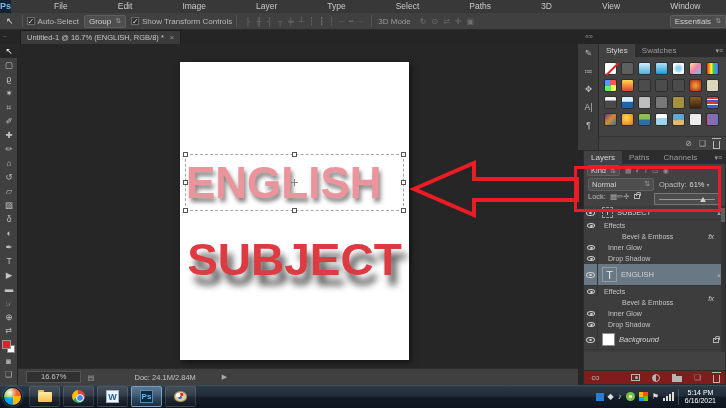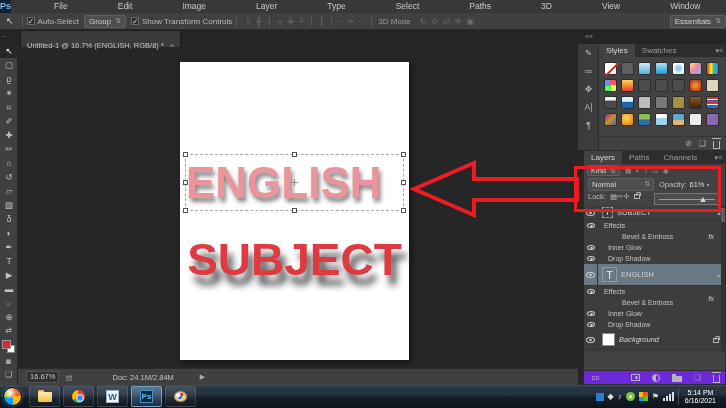--- a/index.html
+++ b/index.html
@@ -33,21 +33,21 @@
   .align-icons, .mode-icons { display:flex; gap:5px; margin:0 4px; }
   .align-icons span, .mode-icons span { color:#6f6f6f; font-size:8px; }
   .mode-label { margin:0 5px 0 2px; color:#9a9a9a; }
   .workspace { margin-left:auto; margin-right:0; }
 
   
   .tabbar { position:absolute; left:0; top:30px; width:726px; height:14px; background:#252525; z-index:4; }
   .tool-chevron { position:absolute; left:3px; top:0; color:#8a8a8a; font-size:7px; }
   .doc-tab { position:absolute; left:20px; top:0; height:14px; background:#3a3a3a;
              border:1px solid #1d1d1d; border-bottom:none; color:#c6c6c6;
-             font-size:7.5px; line-height:13px; padding:8px 6px; display:flex; gap:6px; }
+             font-size:7.5px; line-height:13px; padding:0 6px; display:flex; gap:6px; }
   .tab-close { color:#9a9a9a; }
   .dock-chevron { position:absolute; left:585px; top:3px; color:#8a8a8a; font-size:7px; }
 
   
   .toolbar { position:absolute; left:0; top:44px; width:18px; height:341px;
              background:#404040; border-right:1px solid #242424; z-index:4; }
   .tool { width:18px; height:14px; text-align:center; line-height:14px;
           color:#c2c2c2; font-size:8.5px; }
   .tool.selected { background:#272727; color:#fff; }
   .color-chips { position:relative; width:18px; height:16px; margin-top:2px; }
@@ -146,39 +146,39 @@
   .fx-row .eye-cell { width:14px; border-right:1px solid #353535; }
   .fx-indent { width:14px; }
   .fx-label-wrap { padding-left:6px; }
   .fx-row .eye { width:8px; height:5px; }
   .bg-row { height:20px; }
   .thumb-bg { width:13px; height:13px; margin:0 4px; background:#fff; border:1px solid #8a8a8a; }
   .bg-name { flex:1; font-style:italic; }
   .list-scroll { position:absolute; right:0; top:0; width:4px; height:100%; background:#333; }
   .list-scroll::before { content:''; position:absolute; top:2px; left:0; width:4px; height:14px; background:#5f5f5f; }
 
-  .lp-bottom { position:absolute; bottom:0; left:0; right:0; height:14px; background:#6d28d9;
+  .lp-bottom { position:absolute; bottom:0; left:0; right:0; height:14px; background:#7f1d1d;
                border-top:1px solid #2e2e2e; display:flex; align-items:center;
                justify-content:flex-end; gap:12px; padding-right:5px; color:#b5b5b5; font-size:7.5px; }
   .maskico { width:9px; height:7px; border:1px solid #b5b5b5; display:inline-block; position:relative; }
   .maskico::after { content:''; position:absolute; right:1px; top:1px; width:3px; height:3px;
                     border-radius:50%; background:#b5b5b5; }
   .adjico { width:8px; height:8px; border-radius:50%; border:1px solid #b5b5b5; display:inline-block;
             background:linear-gradient(90deg,#b5b5b5 50%, transparent 50%); }
   .folderico { width:10px; height:6px; background:#b5b5b5; display:inline-block; position:relative; margin-top:2px; }
   .folderico::before { content:''; position:absolute; top:-2px; left:0; width:4px; height:2px; background:#b5b5b5; }
   .trashico { width:7px; height:8px; border:1px solid #b5b5b5; border-top:none; display:inline-block;
               position:relative; margin-top:2px; }
   .trashico::before { content:''; position:absolute; top:-3px; left:-2px; width:9px; height:1.5px; background:#b5b5b5; }
 
   
   .statusbar { position:absolute; left:18px; top:368px; width:560px; height:17px;
                background:#404040; border-top:1px solid #2b2b2b; display:flex;
                align-items:center; font-size:7.5px; color:#c3c3c3; }
-  .zoom-field { background:#303030; border:1px solid #555; padding:0 3px; margin-left:8px; line-height:10px; }
+  .zoom-field { background:#303030; border:1px solid #555; padding:0 14px; margin-left:8px; line-height:10px; }
   .status-ico { margin-left:6px; color:#9a9a9a; }
   .doc-size { margin-left:40px; }
   .status-arrow { margin-left:26px; color:#aaa; font-size:7px; }
 
   
   .taskbar { position:absolute; left:0; top:385px; width:726px; height:23px;
              background:linear-gradient(180deg,#41505f 0%, #2a3razine744 8%, #222e3b 45%, #131c26 55%, #0d141d 100%);
              background:linear-gradient(180deg,#41505f 0%, #2a3744 8%, #222e3b 45%, #131c26 55%, #0d141d 100%);
              display:flex; align-items:center; z-index:60; }
   .start-orb { width:19px; height:19px; border-radius:50%; margin:0 7px 0 3px;

